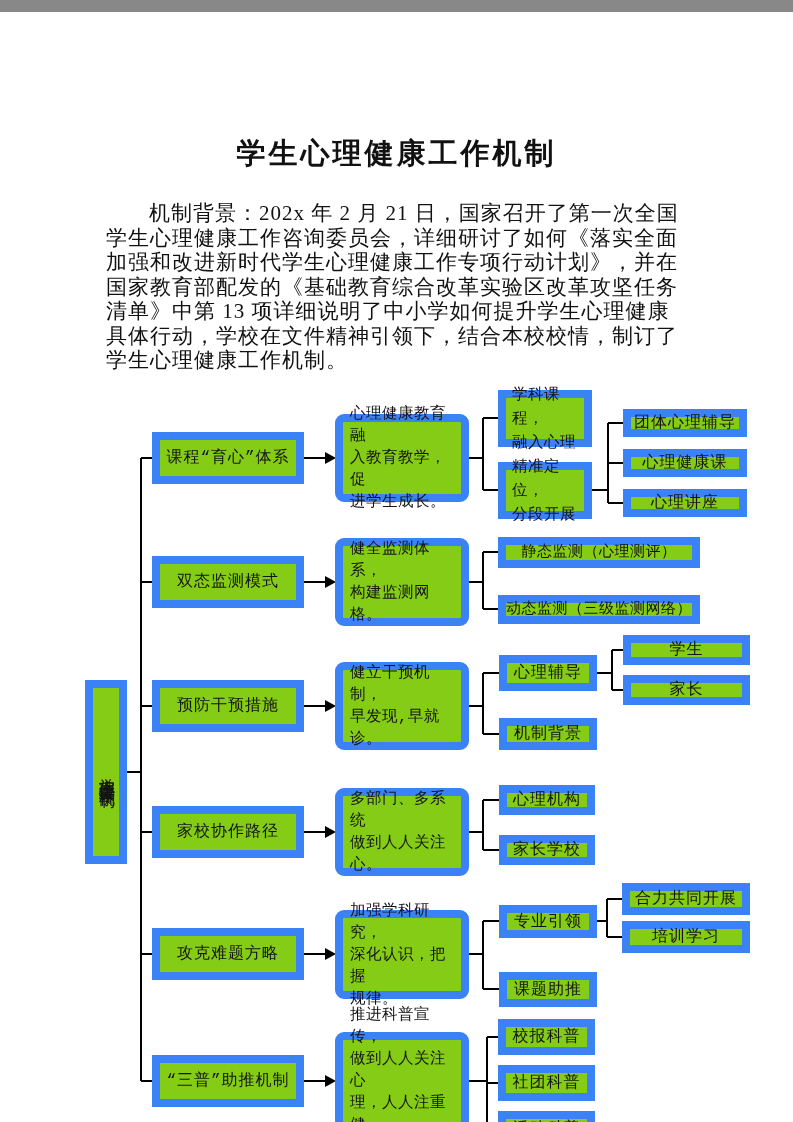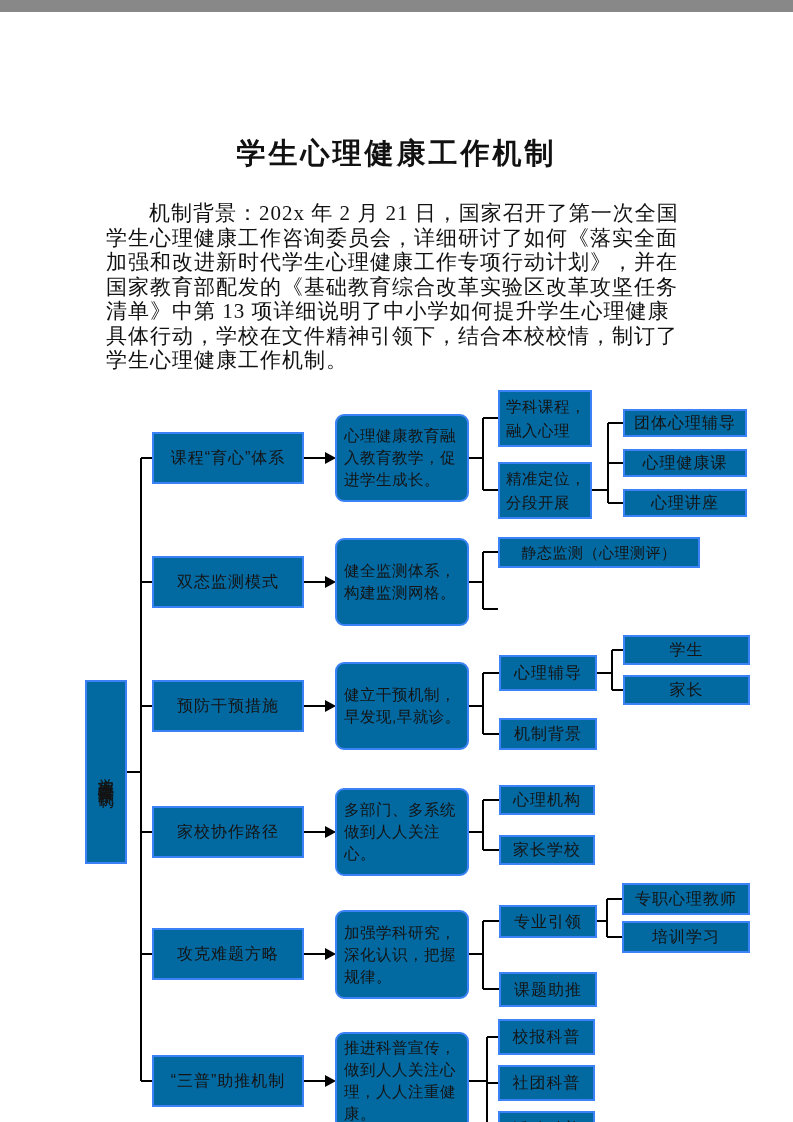--- a/index.html
+++ b/index.html
@@ -16,23 +16,23 @@
   .doc-paragraph{
     position:absolute;left:106px;top:189px;width:586px;
     font-family:"Liberation Serif","DejaVu Serif",serif;
     font-size:21px;line-height:24.5px;letter-spacing:1px;color:#111;
     white-space:pre-line;text-indent:43px;
   }
   .connectors{position:absolute;left:0;top:0;width:793px;height:1122px;pointer-events:none;}
   .connectors line{stroke:#000;stroke-width:2;shape-rendering:crispEdges;}
   .connectors polygon{fill:#000;}
   .node{
-    position:absolute;box-sizing:border-box;border:2px solid #3b82f6;background:#0369a1;
+    position:absolute;box-sizing:border-box;border:8px solid #3b82f6;background:#84cc16;
     display:flex;align-items:center;justify-content:center;
-    text-align:center;font-size:16px;line-height:22px;letter-spacing:1px;color:#141414;
+    text-align:center;font-size:16px;line-height:22px;letter-spacing:1px;color:#141414;font-family:Liberation Mono, monospace;
   }
   .pre{white-space:pre-line;}
   .topic{font-size:16px;}
   .desc{justify-content:flex-start;text-align:left;padding:0 3px 0 7px;font-size:15.5px;letter-spacing:0.5px;line-height:22px;border-radius:9px;}
   .sub2{justify-content:flex-start;text-align:left;padding:0 2px 0 6px;font-size:15.5px;letter-spacing:0.5px;line-height:24px;}
   .wide{font-size:15px;letter-spacing:0.5px;}
   .vroot{writing-mode:vertical-rl;text-orientation:upright;font-size:16px;letter-spacing:1.5px;}
 </style>
 </head>
 <body>
@@ -154,31 +154,32 @@
 
   <div class="node sub2 pre" style="left:498px;top:378px;width:94px;height:57px">学科课程，
 融入心理</div>
   <div class="node sub2 pre" style="left:498px;top:450px;width:94px;height:57px">精准定位，
 分段开展</div>
   <div class="node leaf" style="left:623px;top:397px;width:124px;height:28px">团体心理辅导</div>
   <div class="node leaf" style="left:623px;top:437px;width:124px;height:28px">心理健康课</div>
   <div class="node leaf" style="left:623px;top:477px;width:124px;height:28px">心理讲座</div>
 
   <div class="node leaf wide" style="left:498px;top:525px;width:202px;height:31px">静态监测（心理测评）</div>
+  <div class="node leaf wide" style="left:498px;top:583px;width:202px;height:29px">动态监测（三级监测网络）</div>
 
   <div class="node leaf" style="left:499px;top:643px;width:98px;height:36px">心理辅导</div>
   <div class="node leaf" style="left:499px;top:706px;width:98px;height:32px">机制背景</div>
   <div class="node leaf" style="left:623px;top:623px;width:127px;height:30px">学生</div>
   <div class="node leaf" style="left:623px;top:663px;width:127px;height:30px">家长</div>
 
   <div class="node leaf" style="left:499px;top:773px;width:96px;height:30px">心理机构</div>
   <div class="node leaf" style="left:499px;top:823px;width:96px;height:30px">家长学校</div>
 
   <div class="node leaf" style="left:499px;top:893px;width:98px;height:33px">专业引领</div>
   <div class="node leaf" style="left:499px;top:960px;width:98px;height:35px">课题助推</div>
-  <div class="node leaf" style="left:622px;top:871px;width:128px;height:32px">专职心理教师</div>
+  <div class="node leaf" style="left:622px;top:871px;width:128px;height:32px">合力共同开展</div>
   <div class="node leaf" style="left:622px;top:909px;width:128px;height:32px">培训学习</div>
 
   <div class="node leaf" style="left:498px;top:1007px;width:97px;height:36px">校报科普</div>
   <div class="node leaf" style="left:498px;top:1053px;width:97px;height:36px">社团科普</div>
   <div class="node leaf" style="left:498px;top:1099px;width:97px;height:36px">活动科普</div>
 
 </div>
 
 </body></html>

